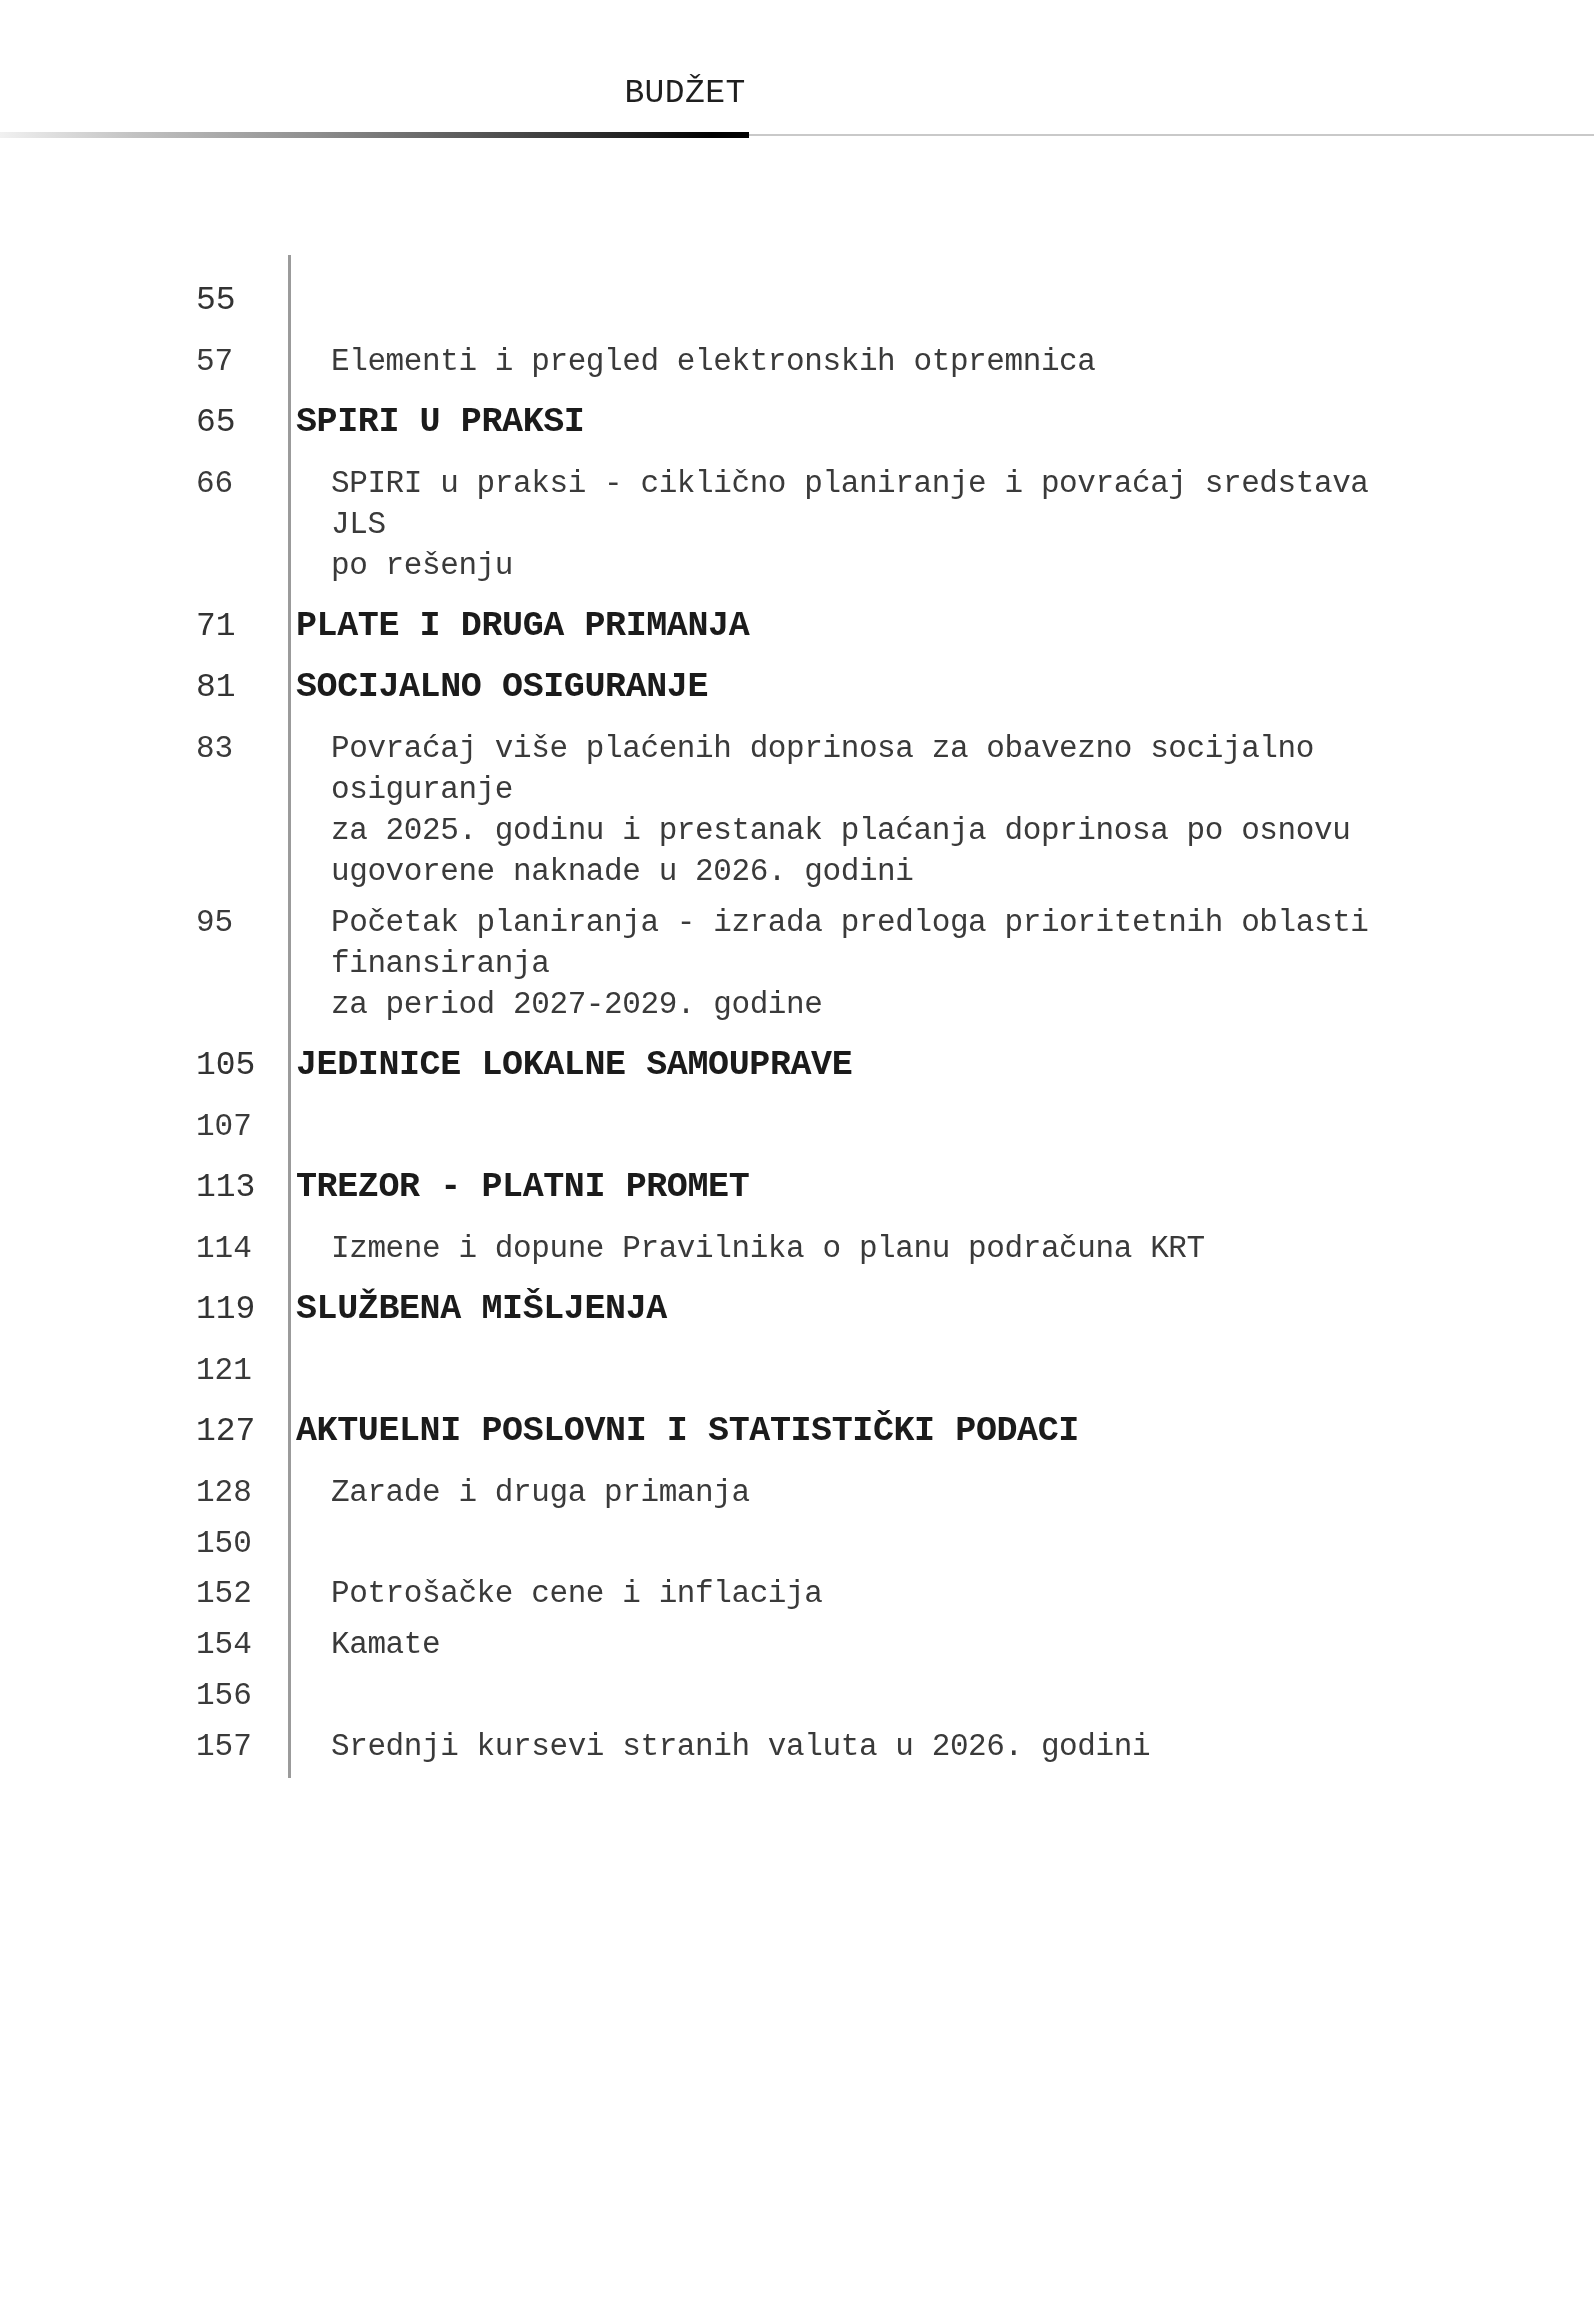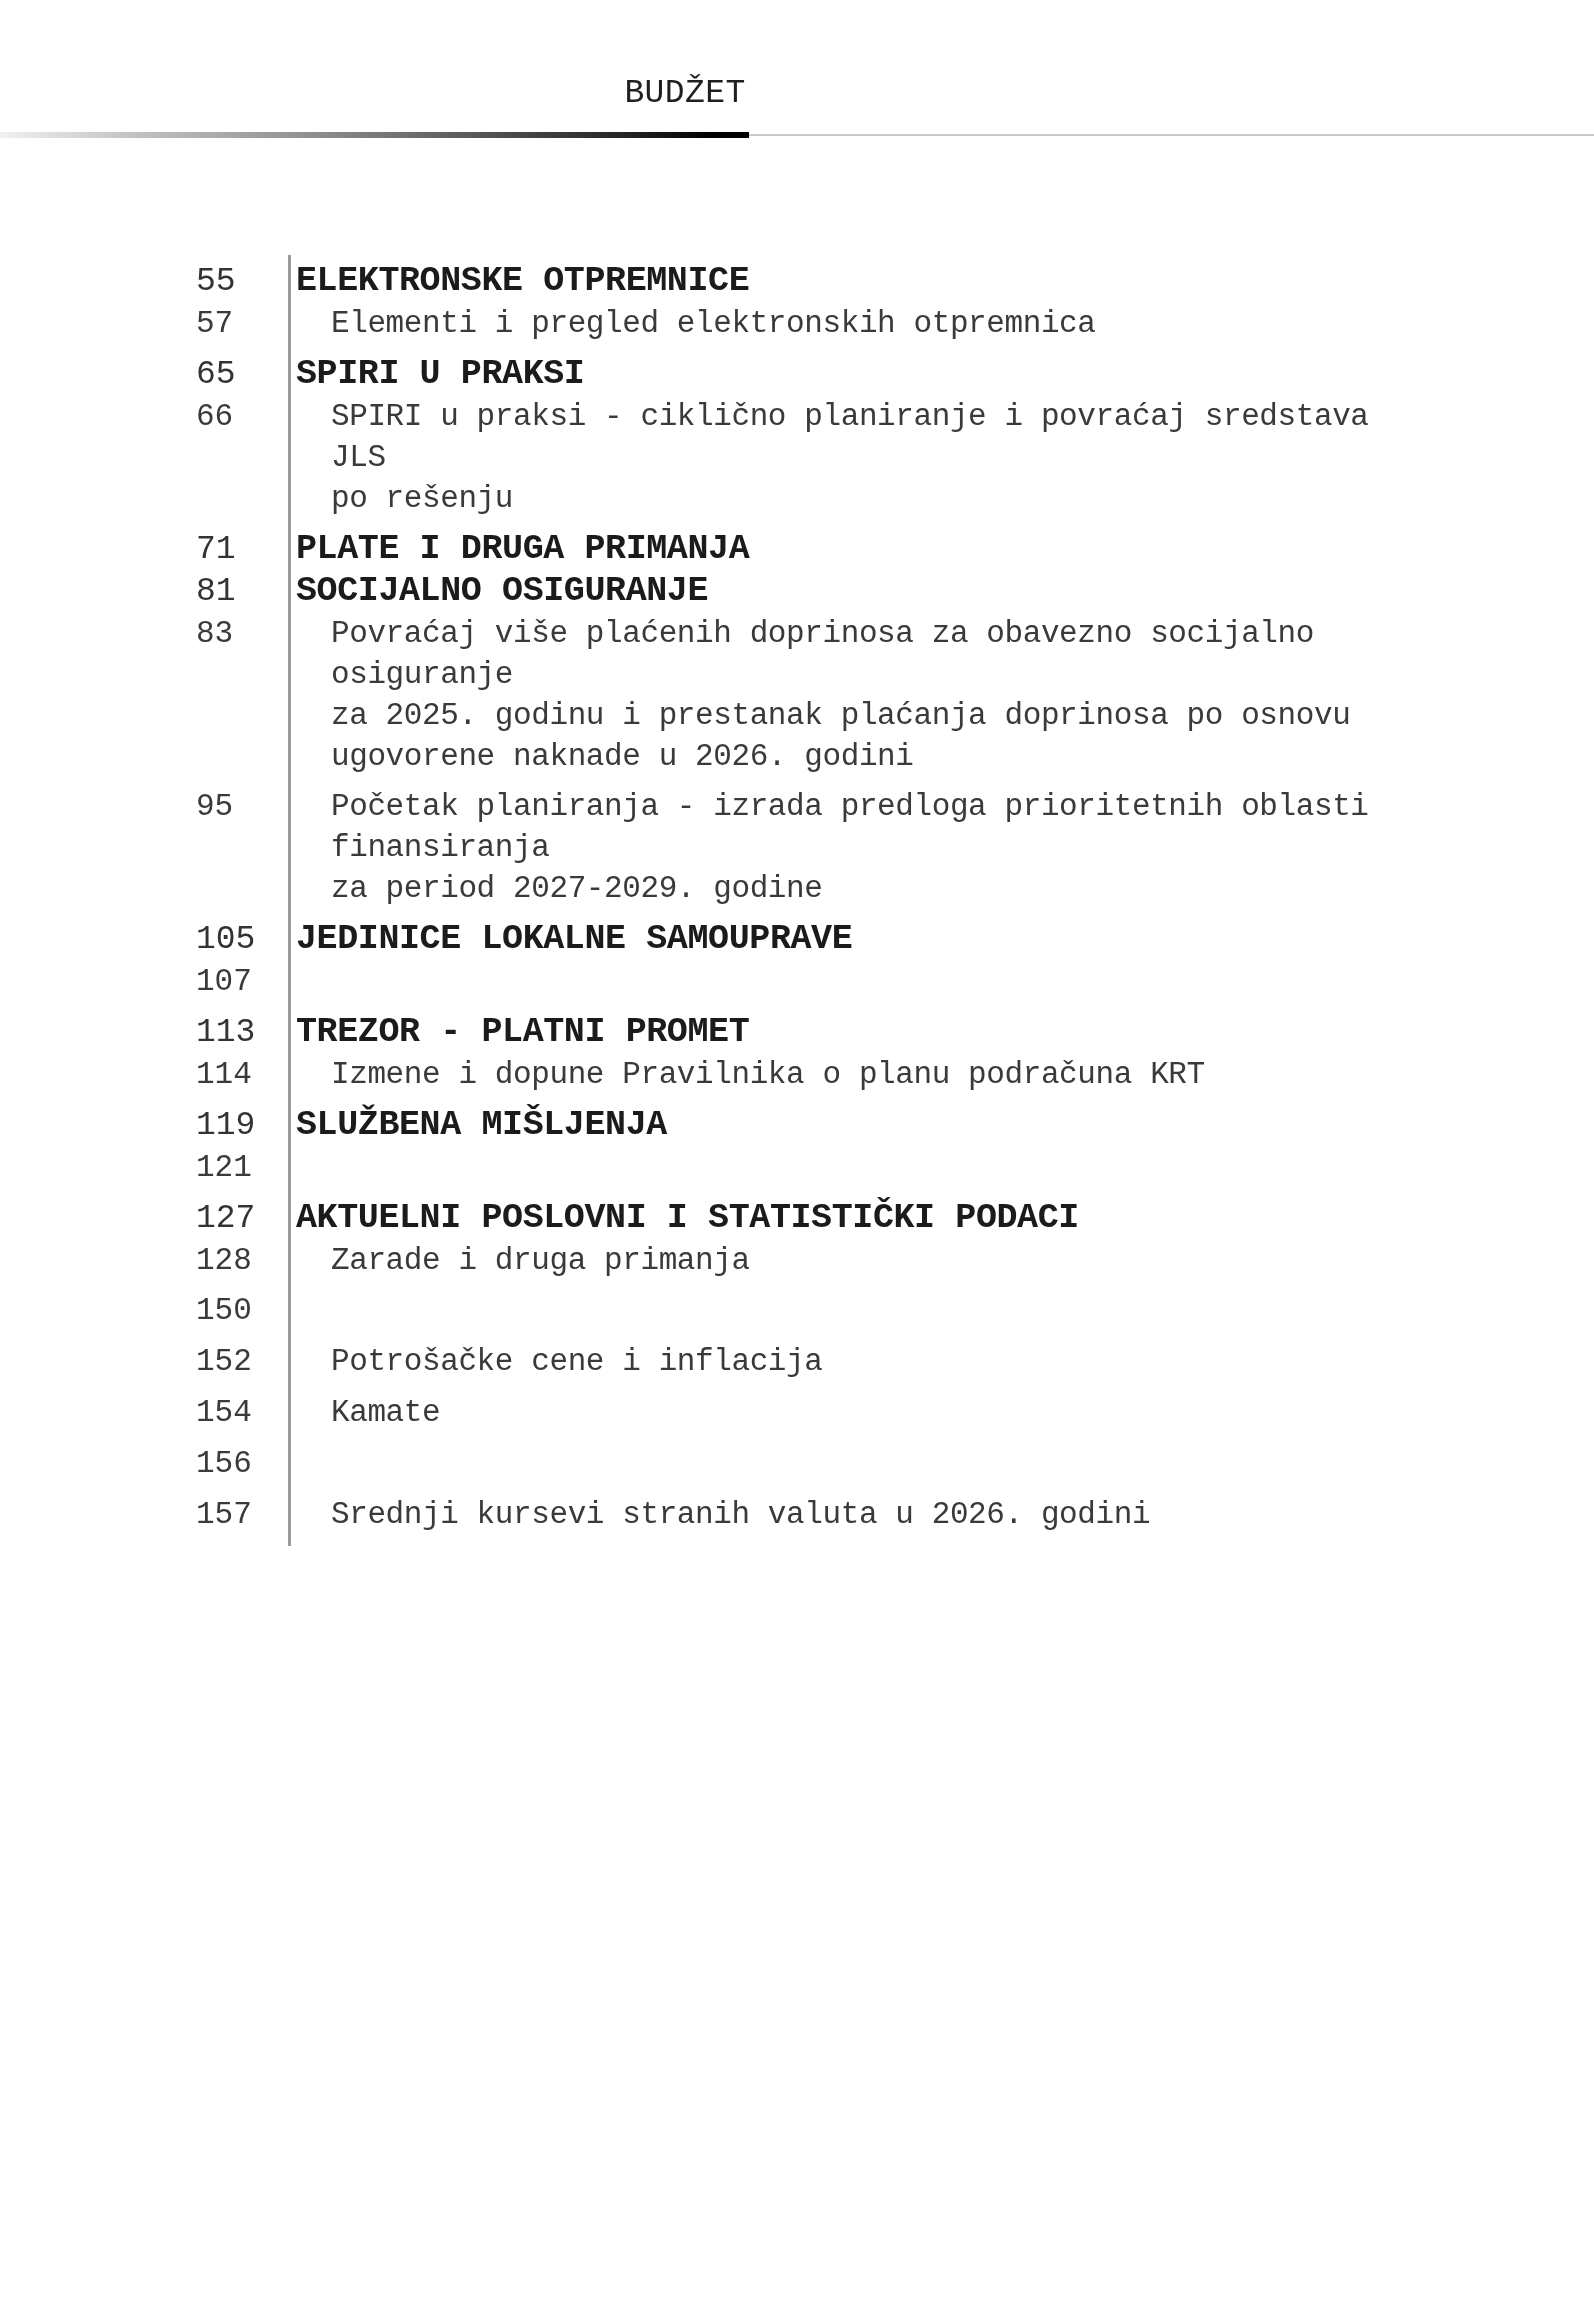--- a/index.html
+++ b/index.html
@@ -67,21 +67,21 @@
     align-items: start;
   }
   .row .num {
     line-height: 41px;
     color: #333333;
   }
   .row .title {
     line-height: 41px;
     white-space: pre-line;
   }
-  .row.header { margin: 1px 0; gap: 8px; }
+  .row.header { margin: 20px 0; gap: 8px; }
   .row.header:first-child { margin-top: 0; }
   .row.header .num { font-size: 33px; }
   .row.header .title {
     font-size: 35px;
     font-weight: bold;
     letter-spacing: -0.4px;
     color: #1b1b1b;
   }
   .row.sub { margin: 0 0 9.8px 0; }
   .row.sub .num { font-size: 31px; color: #3a3a3a; }
@@ -98,21 +98,20 @@
 
   <div class="running-head">BUDŽET</div>
   <div class="rule-dark"></div>
   <div class="rule-light"></div>
 
   <div class="toc">
     <div class="toc-vline"></div>
 
     <div class="row header">
       <div class="num">55</div>
-      <div class="title">ELEKTRONSKE OTPREMNICE</div>
     </div>
     <div class="row sub">
       <div class="num">57</div>
       <div class="title">Elementi i pregled elektronskih otpremnica</div>
     </div>
     <div class="row header">
       <div class="num">65</div>
       <div class="title">SPIRI U PRAKSI</div>
     </div>
     <div class="row sub">

